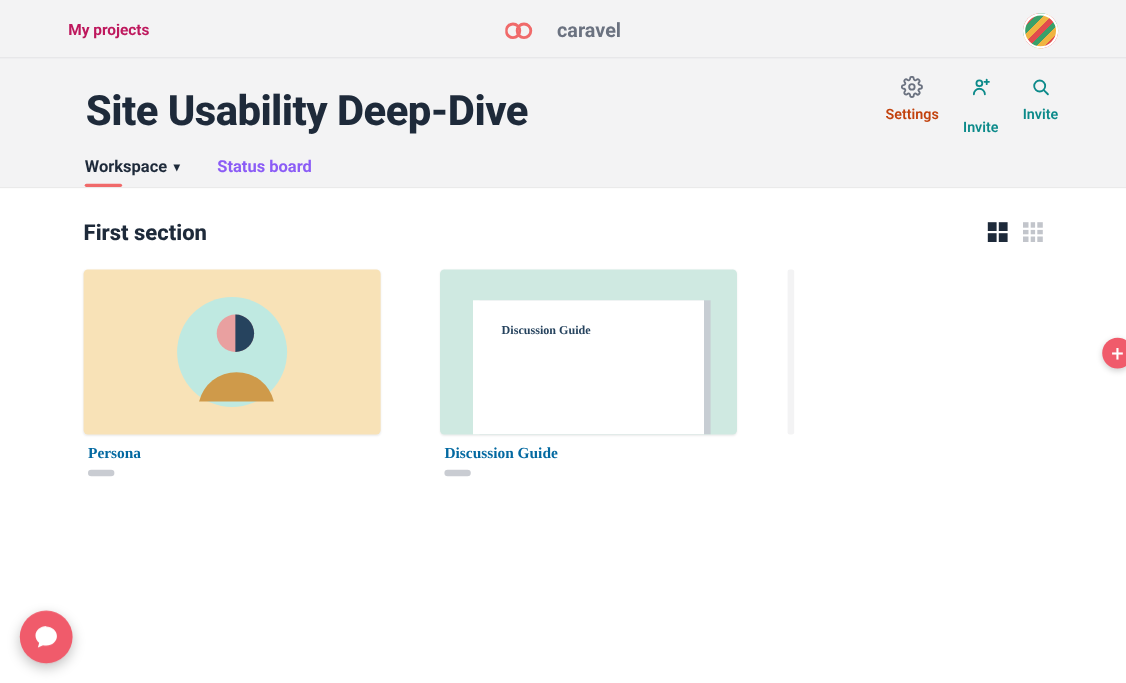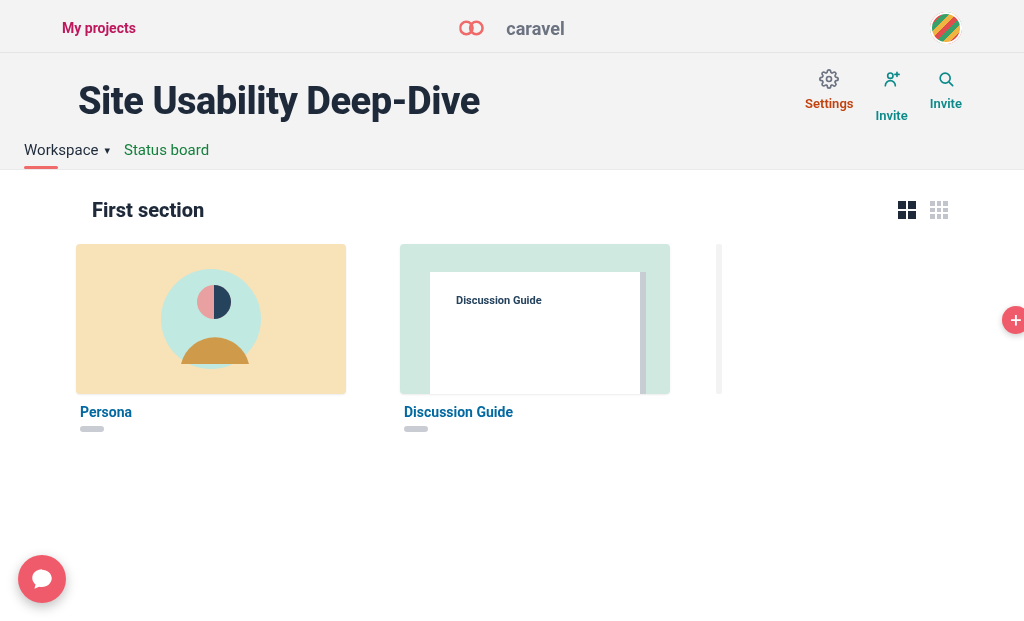--- a/index.html
+++ b/index.html
@@ -73,52 +73,52 @@
     font-size: 13px;
     font-weight: 600;
     cursor: pointer;
   }
   .action.settings { color: #c2410c; }
   .action.invite   { color: #0c8a8a; gap: 16px; }
   .action.search   { color: #0c8a8a; }
 
   .tabs {
     display: flex;
-    gap: 14px;
-    padding: 18px 62px 10px 24px;
+    gap: 34px;
+    padding: 18px 62px 10px 77px;
     font-size: 15px;
-    font-weight: 400;
-  }
-  .tab { color: #15803d; cursor: pointer; display: flex; align-items: center; gap:6px;}
+    font-weight: 700;
+  }
+  .tab { color: #8b5cf6; cursor: pointer; display: flex; align-items: center; gap:6px;}
   .tab.active { color: #1e2a3a; position: relative; }
   .tab.active::after {
     content:"";
     position:absolute;
     left:0; bottom:-10px;
     width:34px; height:3px;
     background:#f06a6a;
     border-radius:2px;
   }
   .chev { font-size: 11px; color:#1e2a3a; }
 
   .content { padding: 28px 62px 0 62px; position: relative; }
   .section-head {
     display:flex; align-items:center; justify-content:space-between;
-    margin: 0 14px 22px 30px;
+    margin: 0 14px 22px 14px;
   }
   .section-title { font-size: 20px; font-weight: 800; color:#1e2a3a; }
   .viewtoggles { display:flex; gap:14px; }
   .vt { width:18px; height:18px; display:grid; cursor:pointer; }
   .vt.big { grid-template-columns:repeat(2,1fr); grid-template-rows:repeat(2,1fr); gap:2px;}
   .vt.big span{ background:#1e2a3a; }
   .vt.small { grid-template-columns:repeat(3,1fr); grid-template-rows:repeat(3,1fr); gap:2px;}
   .vt.small span{ background:#c2c5cb; }
 
   .cards { display:flex; gap:24px; padding: 0 14px; position:relative;}
-  .card { width: 300px; cursor:pointer; }
+  .card { width: 300px; cursor:pointer;font-family:Liberation Serif, serif; }
   .thumb {
     width: 270px; height: 150px; border-radius: 4px;
     display:flex; align-items:center; justify-content:center;
     overflow:hidden;
     box-shadow: 0 1px 2px rgba(0,0,0,0.08);
   }
   .card-title { font-size:14px; font-weight:700; color:#0369a1; margin:10px 0 6px 4px;}
   .card-sub { width:24px; height:6px; border-radius:3px; background:#c9ccd2; margin-left:4px;}
 
   

